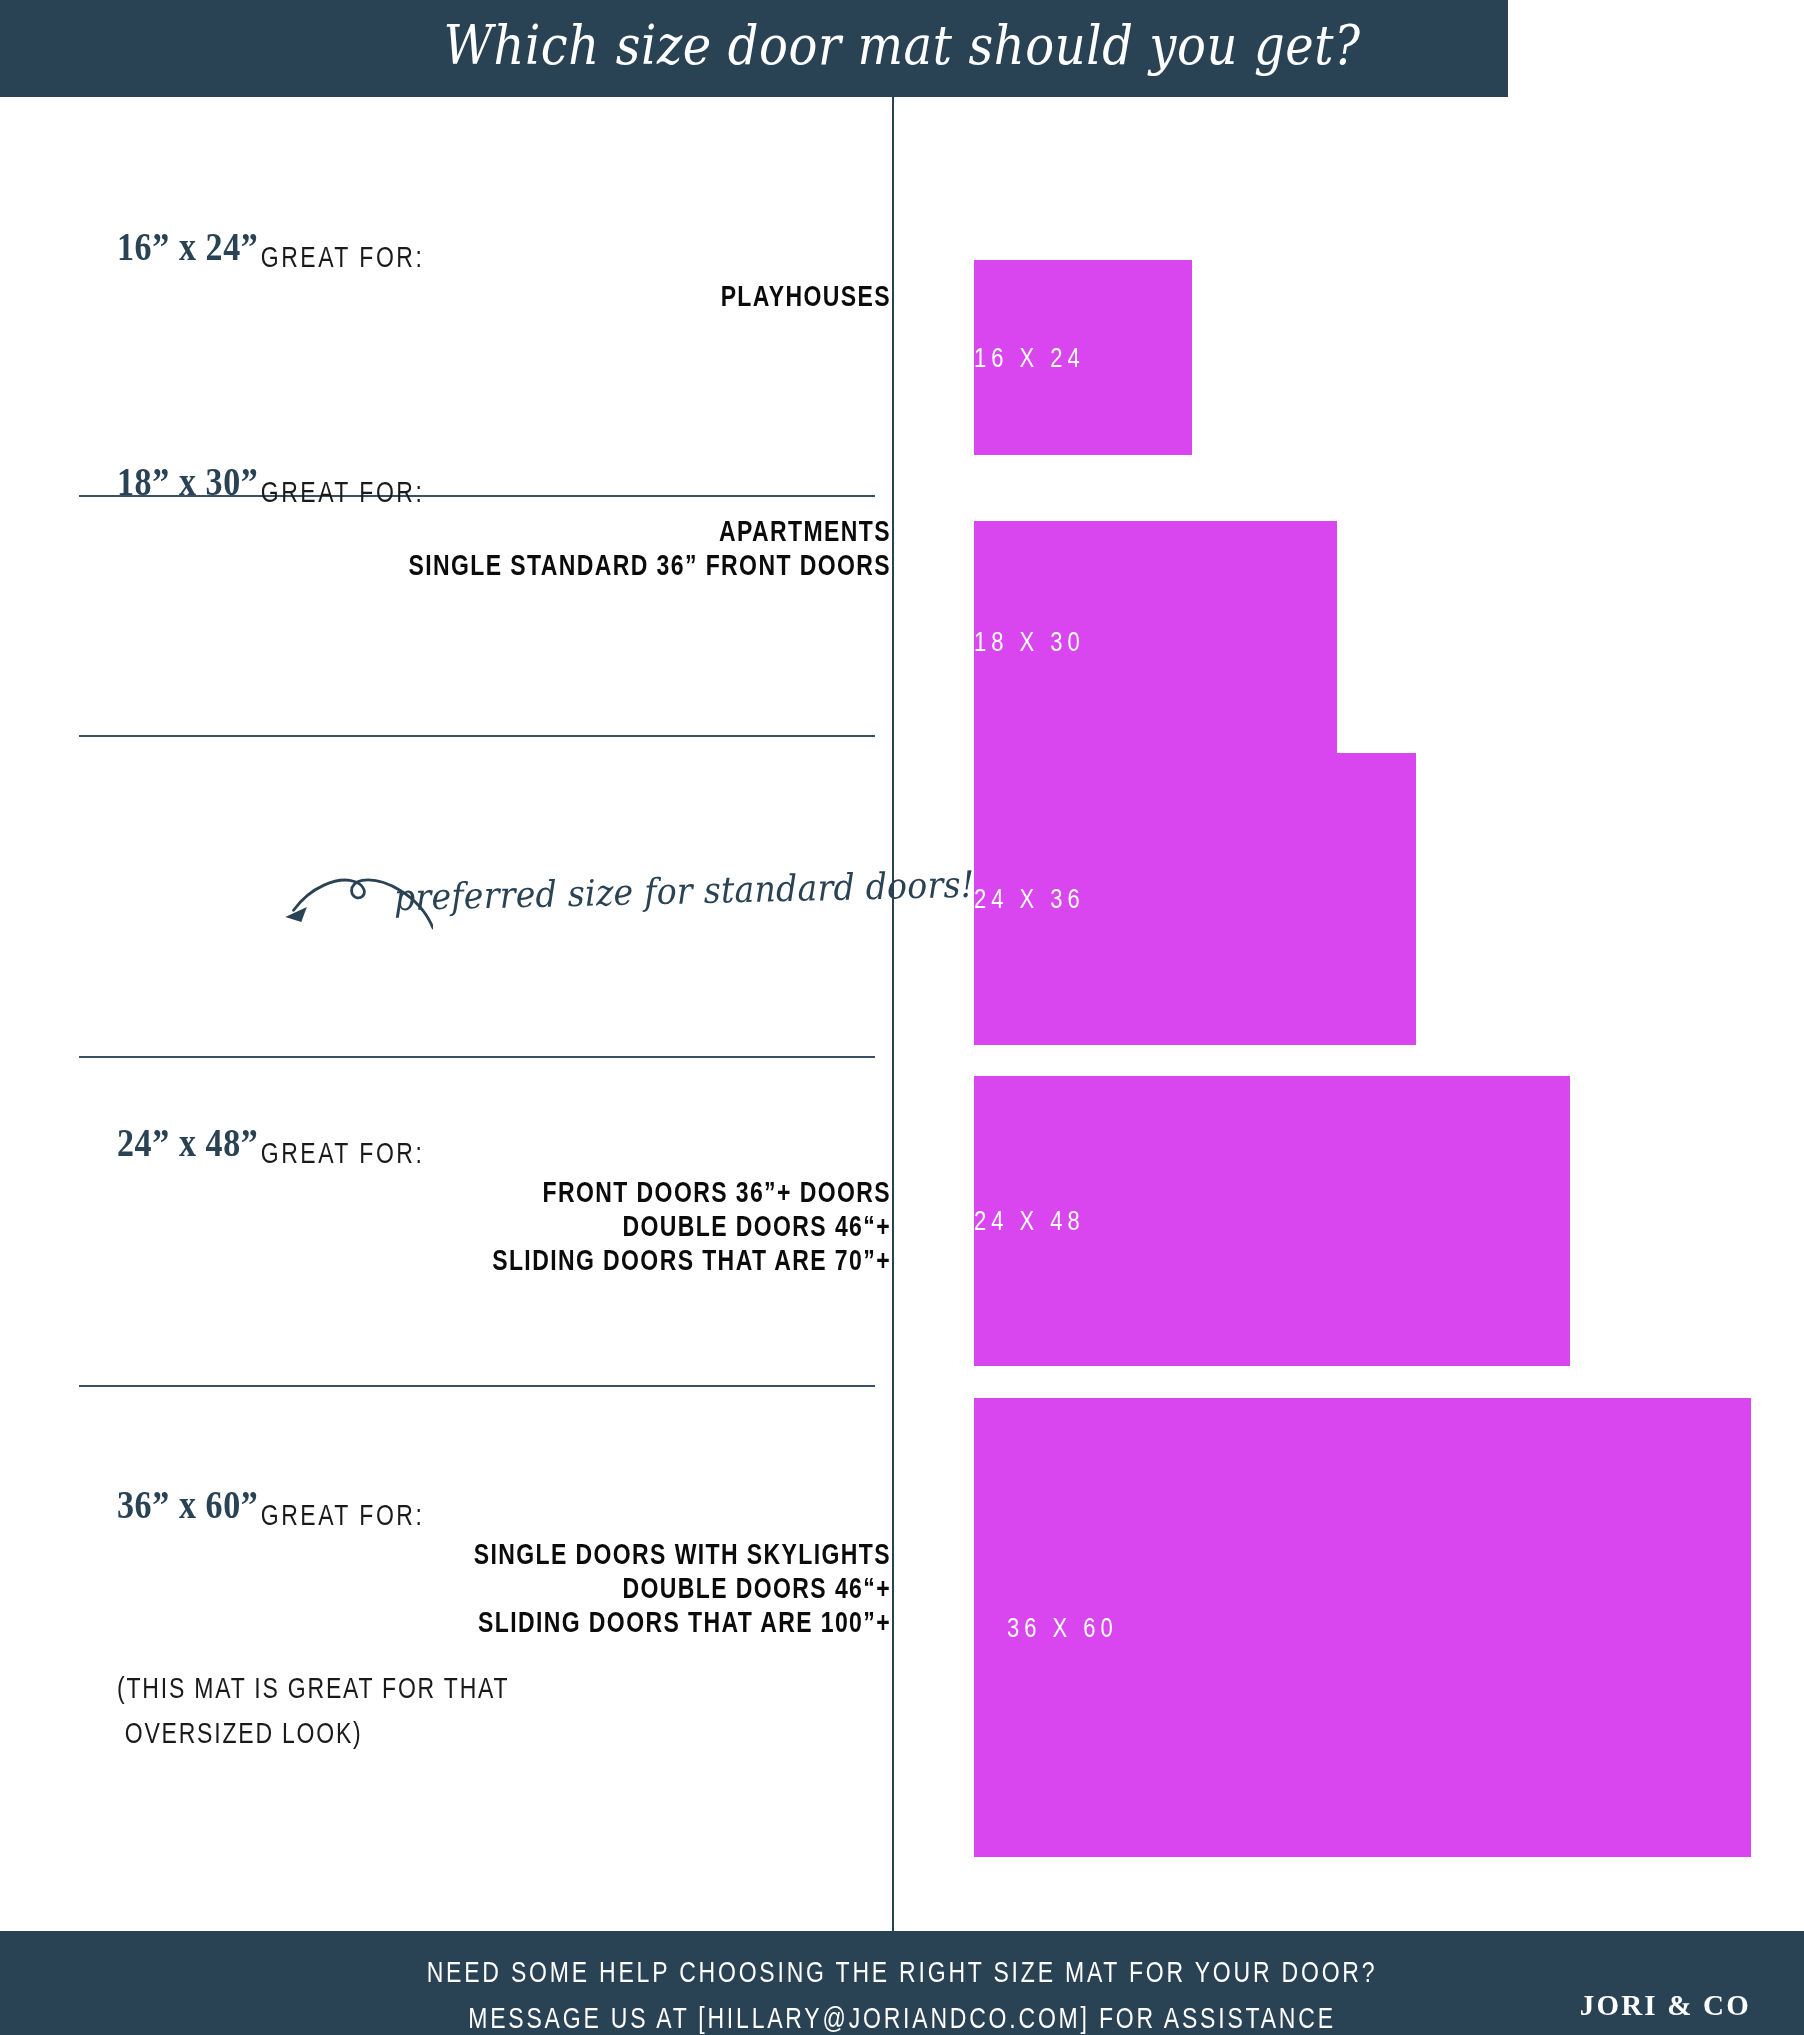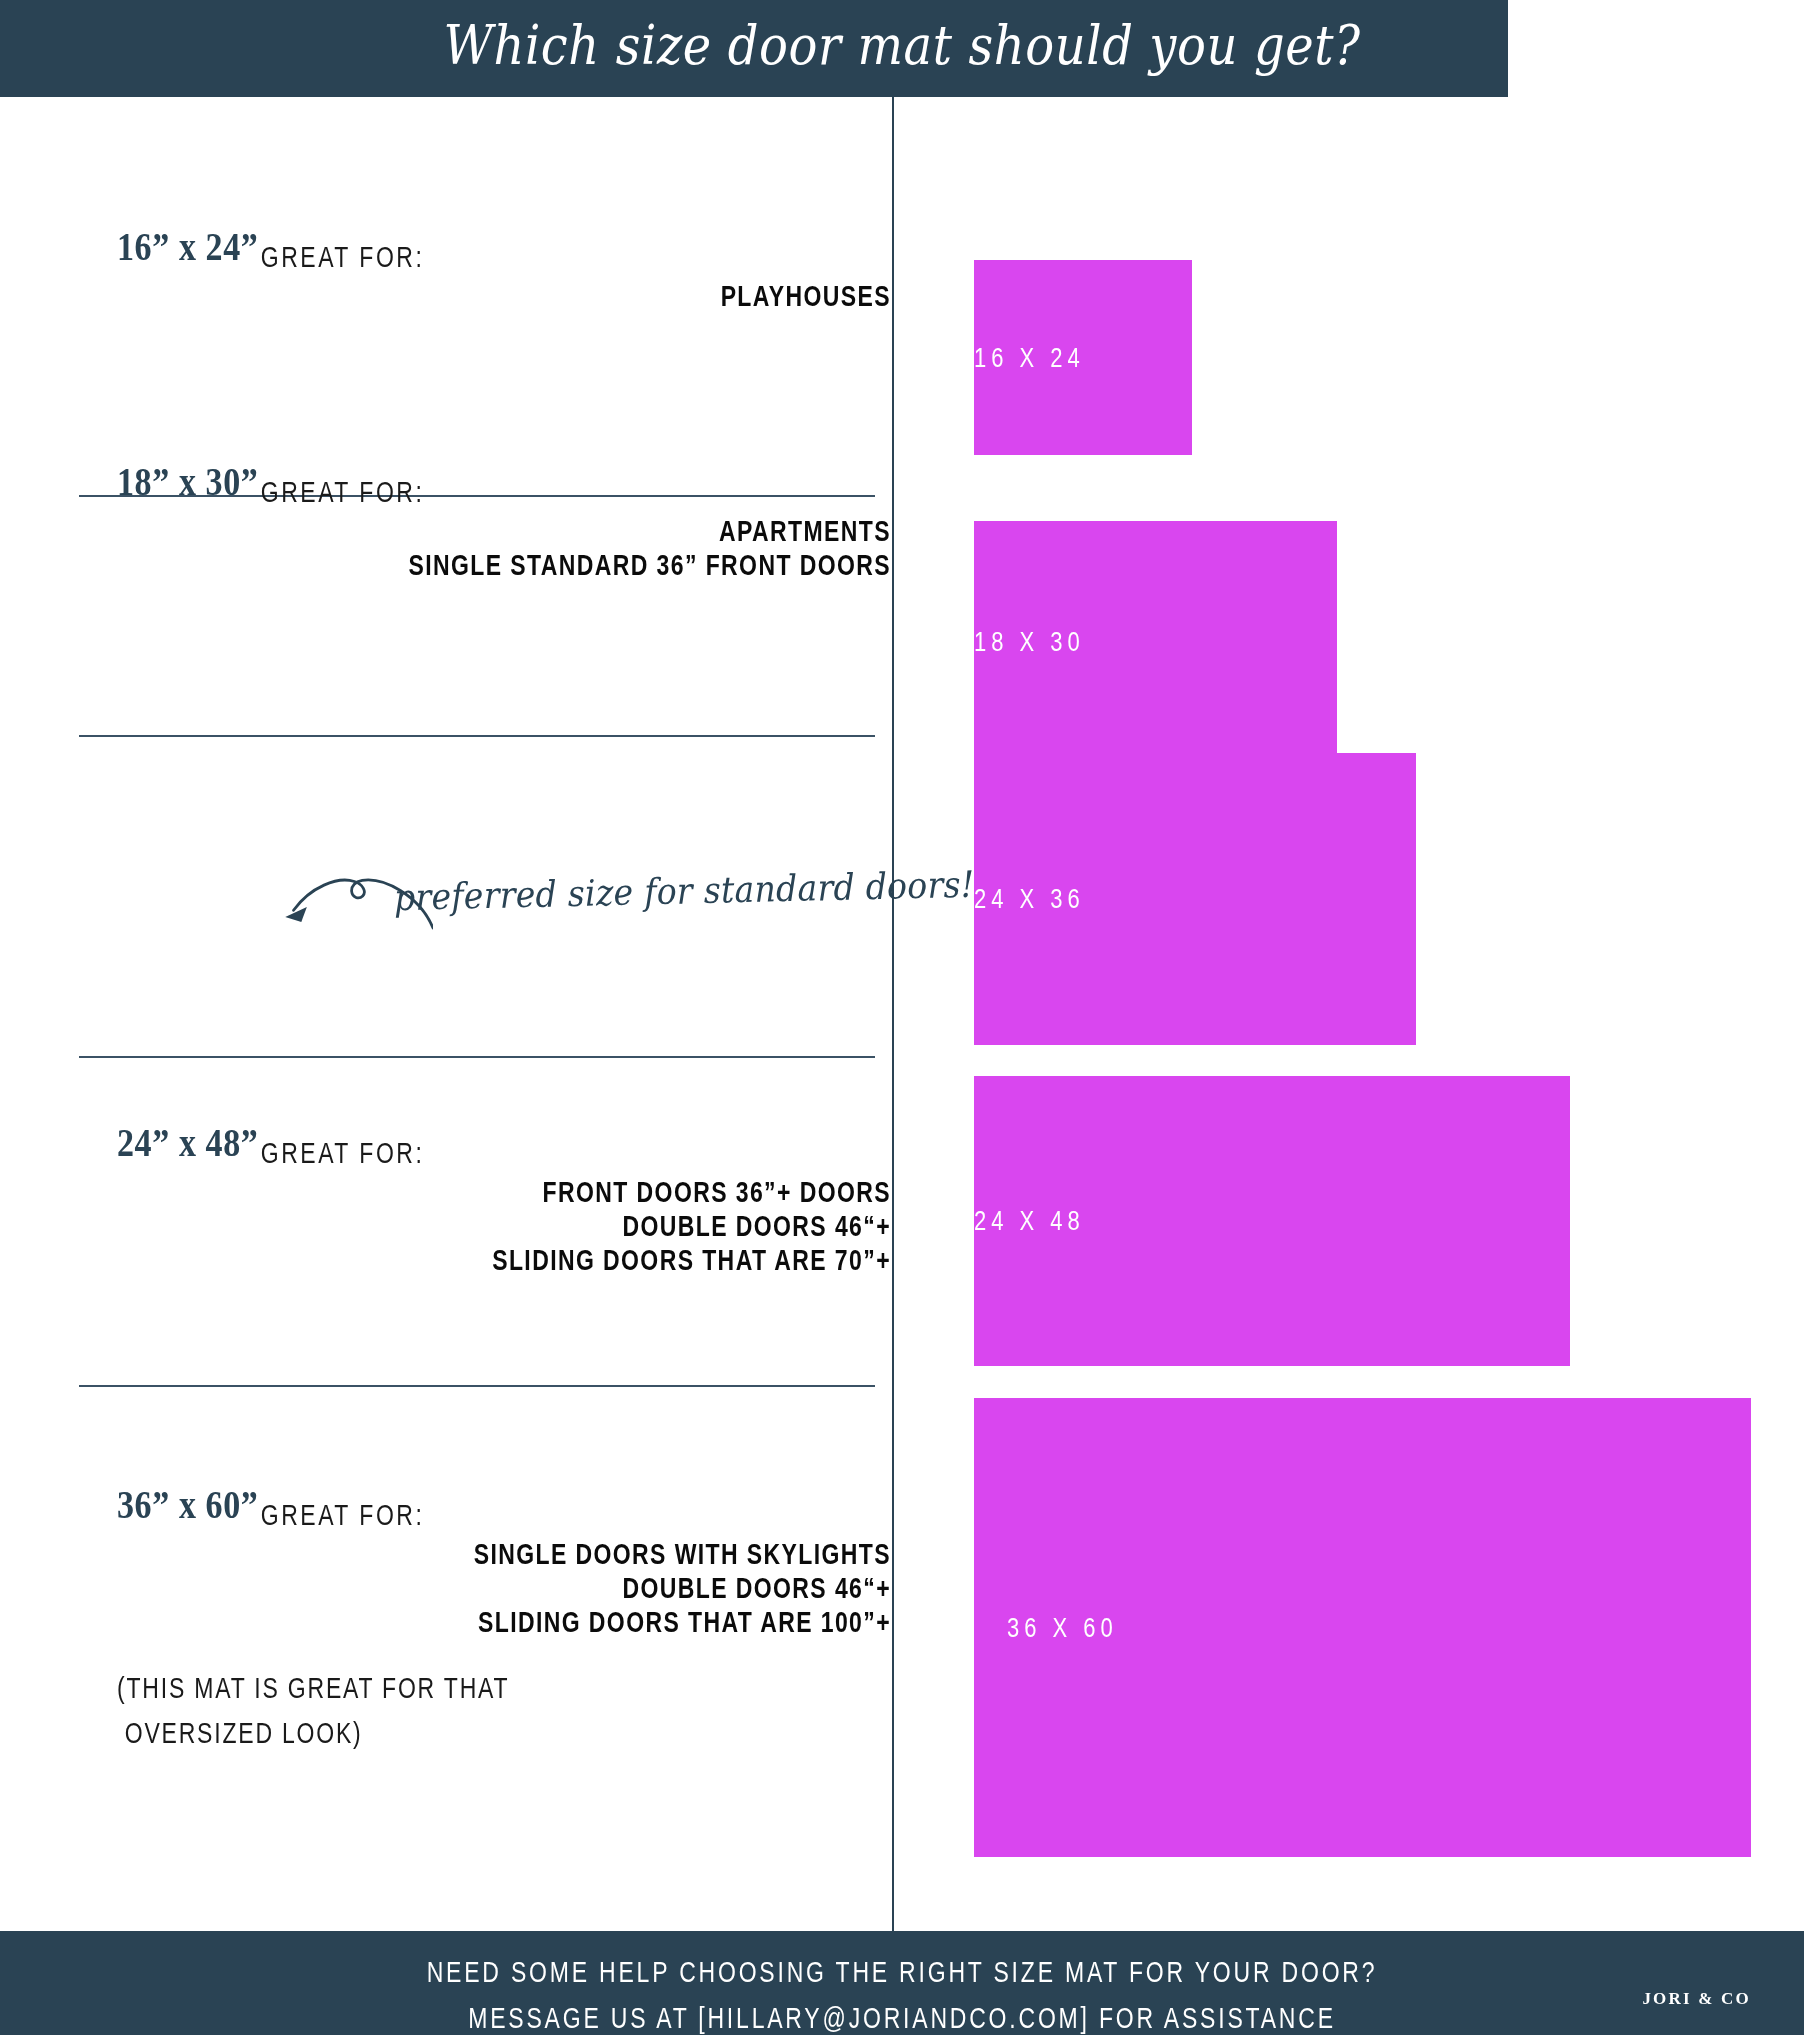--- a/index.html
+++ b/index.html
@@ -145,21 +145,21 @@
     font-weight:300;font-size:23px;line-height:1.55;
     letter-spacing:2.8px;
     transform:scaleY(1.3);
     transform-origin:center top;
   }
   #footer-text span{display:block;white-space:nowrap;}
   #brand{
     position:absolute;right:53px;top:58px;
     color:#ffffff;
     font-family:"Liberation Serif", serif;
-    font-weight:700;font-size:17px;
+    font-weight:700;font-size:29px;
     letter-spacing:2.2px;
     white-space:nowrap;
     margin-left:13px;
   }
 </style>
 </head>
 <body>
 
 <div id="header">
   <div id="header-title">Which size door mat should you get?</div>

